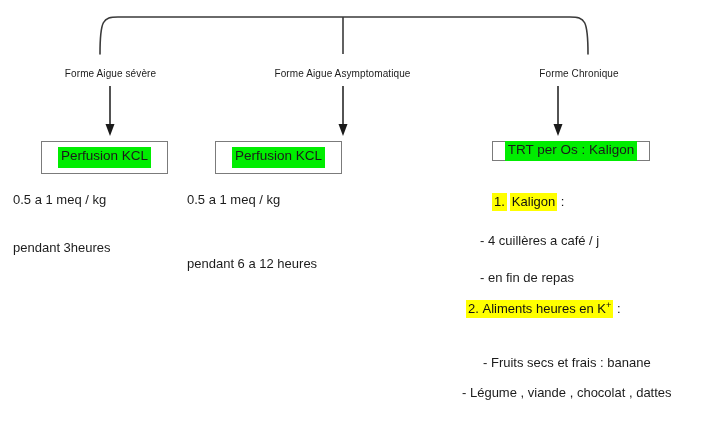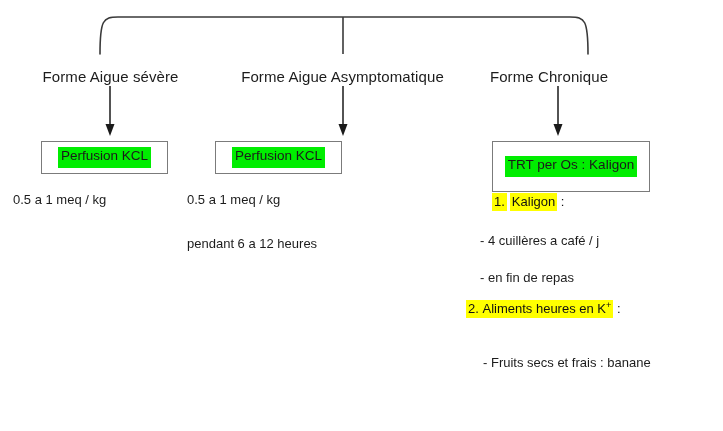--- a/index.html
+++ b/index.html
@@ -26,21 +26,21 @@
     top: 0;
     width: 723px;
     height: 70px;
   }
   
   .arrow-svg { position: absolute; }
 
   
   .col-label {
     position: absolute;
-    font-size: 15px;
+    font-size: 10px;
     letter-spacing: 0.1px;
     white-space: nowrap;
     color: #1c1c1c;
     text-align: center;
   }
 
   
   .tbox {
     position: absolute;
     border: 1px solid #7b7b7b;
@@ -93,21 +93,21 @@
 
   <svg id="bracket-svg" viewBox="0 0 723 70">
     <path d="M 100 54 C 100 20 103 17 118 17 L 570 17 C 585 17 588 20 588 54" fill="none" stroke="#3a3a3a" stroke-width="1.6" stroke-linecap="round"></path>
     <line x1="343" y1="17" x2="343" y2="54" stroke="#3a3a3a" stroke-width="1.6"></line>
   </svg>
 
   <div class="col-label" style="left:18px; top:68px; width:185px;">Forme Aigue sévère</div>
 
   <div class="col-label" style="left:215px; top:68px; width:255px;">Forme Aigue Asymptomatique</div>
 
-  <div class="col-label" style="left:480px; top:68px; width:138px;">Forme Chronique</div>
+  <div class="col-label" style="left:510px; top:68px; width:138px;">Forme Chronique</div>
 
   <svg class="arrow-svg" style="left:96px; top:86px; width:30px; height:52px;" viewBox="0 0 30 52">
     <line x1="14" y1="0" x2="14" y2="40" stroke="#1a1a1a" stroke-width="1.5"></line>
     <polygon points="14,50 9.5,38 18.5,38" fill="#1a1a1a"></polygon>
   </svg>
 
   <svg class="arrow-svg" style="left:329px; top:86px; width:30px; height:52px;" viewBox="0 0 30 52">
     <line x1="14" y1="0" x2="14" y2="40" stroke="#1a1a1a" stroke-width="1.5"></line>
     <polygon points="14,50 9.5,38 18.5,38" fill="#1a1a1a"></polygon>
   </svg>
@@ -118,39 +118,41 @@
   </svg>
 
   <div class="tbox" style="left:41px; top:141px; width:127px; height:33px;">
     <span class="hl-green">Perfusion KCL</span>
   </div>
 
   <div class="tbox" style="left:215px; top:141px; width:127px; height:33px;">
     <span class="hl-green">Perfusion KCL</span>
   </div>
 
-  <div class="tbox" style="left:492px; top:141px; width:158px; height:51px;">
+  <div class="tbox" style="left:492px; top:141px; width:158px; height:20px;">
     <span class="hl-green">TRT per Os : Kaligon</span>
   </div>
 
   <div class="tline center" style="left:13px; top:192px; width:183px;">0.5 a 1 meq / kg</div>
 
+  <div class="tline center" style="left:13px; top:240px; width:183px;">pendant 3heures</div>
 
   <div class="tline center" style="left:187px; top:192px; width:183px;">0.5 a 1 meq / kg</div>
 
-  <div class="tline center" style="left:187px; top:236px; width:183px;">pendant 6 a 12 heures</div>
+  <div class="tline center" style="left:187px; top:256px; width:183px;">pendant 6 a 12 heures</div>
 
   <div class="hl-wrap" style="left:466px; top:194px;padding-left:26px;">
     <span class="hl-yellow">1.</span><span class="gap"></span><span class="hl-yellow">Kaligon</span><span> :</span>
   </div>
 
   <div class="tline" style="left:480px; top:233px;">- 4 cuillères a café / j</div>
 
   <div class="tline" style="left:480px; top:270px;">- en fin de repas</div>
 
   <div class="hl-wrap" style="left:466px; top:301px;">
     <span class="hl-yellow"><span>2.</span>&nbsp;<span>Aliments heures en K</span><sup class="plus">+</sup></span><span> :</span>
   </div>
 
   <div class="tline" style="left:483px; top:355px;">- Fruits secs et frais : banane</div>
 
+  <div class="tline" style="left:462px; top:385px;">- Légume , viande , chocolat , dattes</div>
 
 </div>
 
 </body></html>

